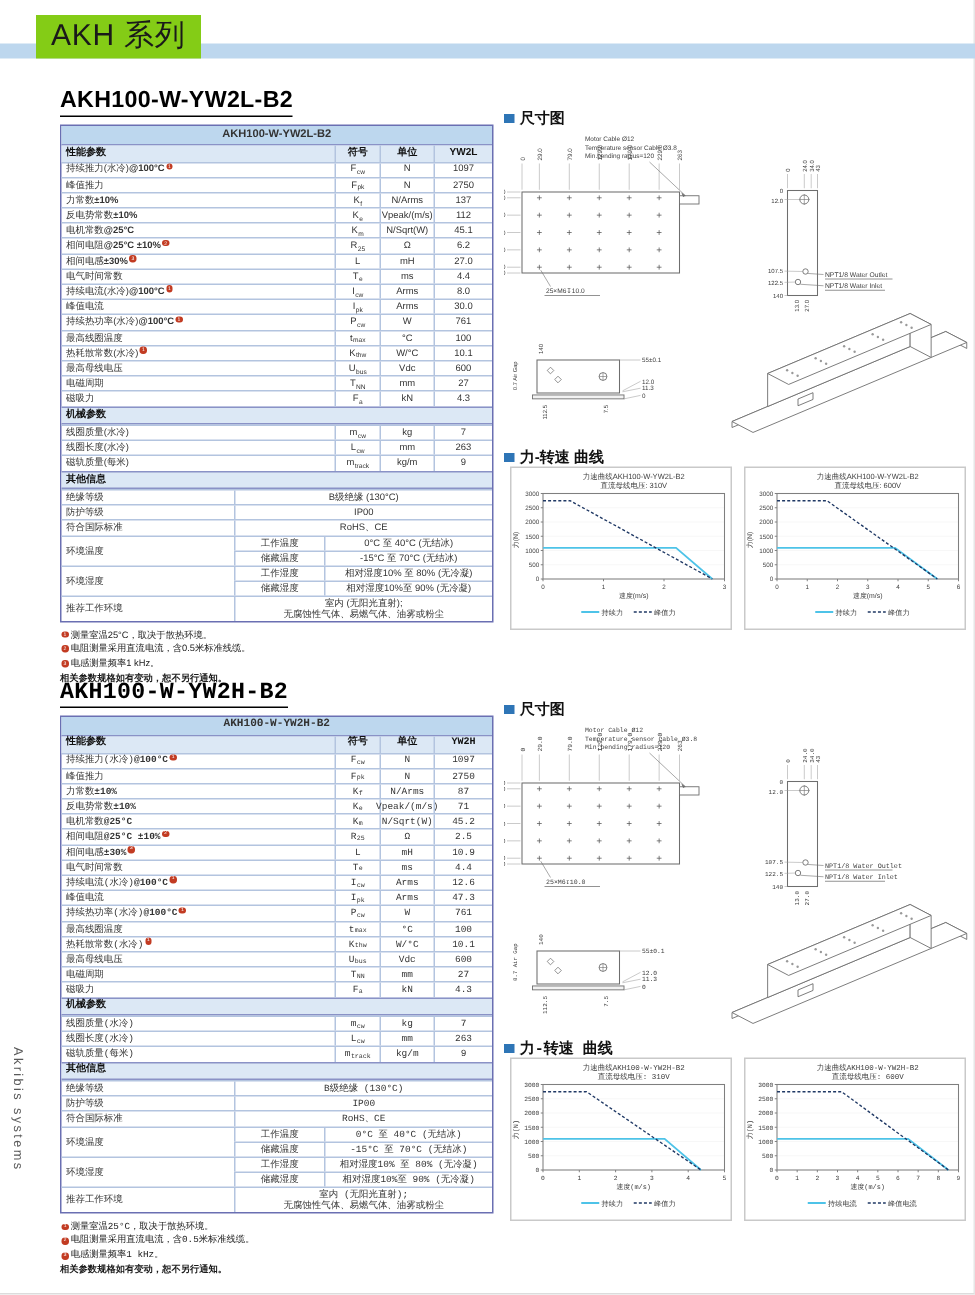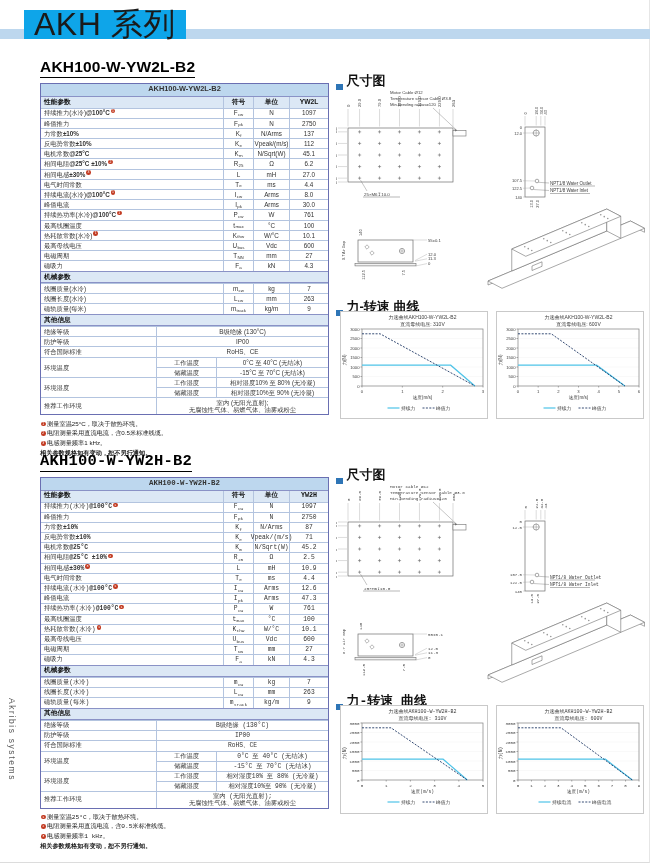--- a/index.html
+++ b/index.html
@@ -4,21 +4,21 @@
 <style>
   :root{
     --band:#BDD7EE; --hdr:#DCE8F5; --tbord:#6A6FB2; --grid:#B3C4DF;
     --bullet:#2E75B6; --ink:#222; --dgm:#6E6E6E;
   }
   html,body{margin:0;padding:0}
   body{width:650px;height:863px;background:#fff;position:relative;overflow:hidden;
        font-family:"Liberation Sans","DejaVu Sans",sans-serif;color:var(--ink);}
   .page{position:absolute;inset:0;border-right:1px solid #E6E6E6;border-bottom:1px solid #DCDCDC;box-sizing:border-box}
   .title-band{position:absolute;left:0;top:29px;width:650px;height:10px;background:var(--band)}
-  .series-title{position:absolute;left:24px;top:10px;font-size:32px;line-height:29px;color:#1a1a1a;background:#0ea5e9;padding:0 10px;z-index:2;letter-spacing:.5px}
+  .series-title{position:absolute;left:24px;top:10px;font-size:20px;line-height:29px;color:#1a1a1a;background:#84cc16;padding:0 10px;z-index:2;letter-spacing:.5px}
   .side-text{position:absolute;left:17px;top:698px;transform:rotate(90deg);transform-origin:0 0;font-size:8.5px;color:#595959;letter-spacing:1.6px;white-space:nowrap}
   .section{position:absolute;left:0;width:650px;height:400px}
   .left-col{position:absolute;left:40px;top:0;width:247px}
   .sec-heading{font-size:15.5px;font-weight:bold;color:#000;display:inline-block;border-bottom:1.6px solid #000;padding-bottom:1px;letter-spacing:.2px;line-height:18px}
   .ptable{margin-top:5px;width:289px;border:1.3px solid var(--tbord);box-sizing:border-box;background:#fff}
   .trow{display:flex;align-items:stretch;border-top:.6px solid var(--grid);min-height:9.2px}
   .trow.nt{border-top:none}
   .tc{display:flex;align-items:center;padding:.5px 3px;box-sizing:border-box;font-size:6.3px;color:#333;line-height:1.15}
   .bl{border-left:.6px solid var(--grid)}
   .c-label{width:182px}
@@ -36,21 +36,21 @@
   .gcol{flex:1;display:flex;flex-direction:column}
   .grow{display:flex;min-height:9.2px;align-items:stretch}
   .grow+.grow{border-top:.6px solid var(--grid)}
   .sym-sub{font-size:4.4px;position:relative;top:1.6px;margin-left:.3px}
   .lb-b{font-weight:bold}
   .fnm{display:inline-block;min-width:4.6px;height:4.6px;border-radius:50%;background:#C23B22;color:#fff;font-size:3.4px;line-height:4.6px;text-align:center;margin-left:1px;position:relative;top:-2px;font-weight:normal}
   .foot{margin-top:4px;font-size:6.2px;color:#1a1a1a;line-height:1.55}
   .foot .fnm{top:-1px;margin-right:1.5px}
   .foot .disc{font-weight:bold}
   .right-col{position:absolute;left:336px;top:14px;width:312px;height:352px}
-  .blk-head{position:absolute;left:0;display:flex;align-items:flex-end;font-size:13px;font-weight:bold;color:#111;white-space:nowrap}
+  .blk-head{position:absolute;left:0;display:flex;align-items:center;font-size:10px;font-weight:bold;color:#111;white-space:nowrap}
   .blk-head .sq{width:6.5px;height:6.5px;background:var(--bullet);margin-right:4px;flex:0 0 auto}
   .dgm-svg{position:absolute;left:0;top:11px}
   .charts{position:absolute;left:4px;top:239px;display:flex;gap:8px}
   .chart-box{border:.8px solid #C9C9C9;background:#fff}
   svg text{fill:#404040}
 </style>
 </head>
 <body>
 
 <div class="page">

